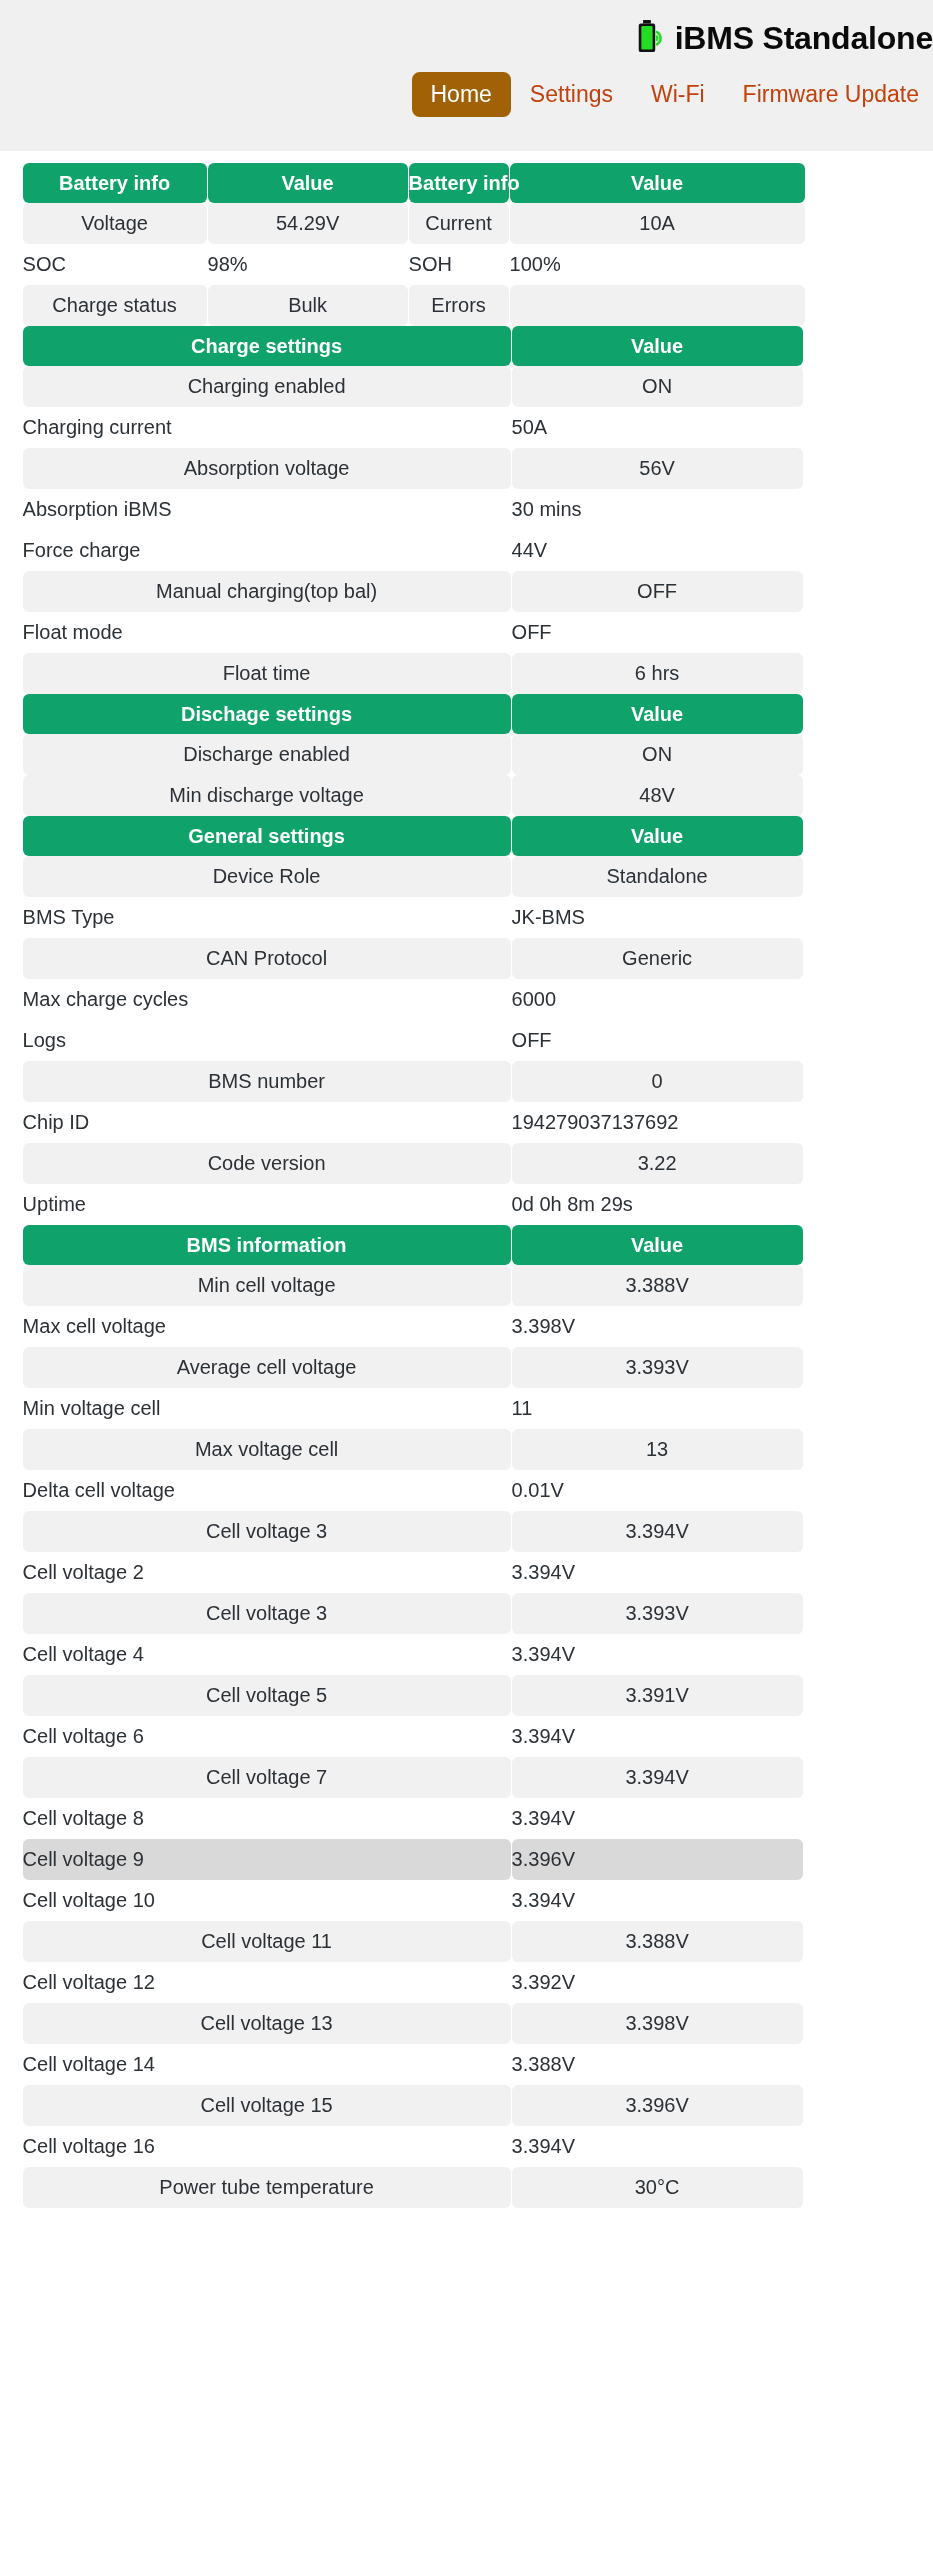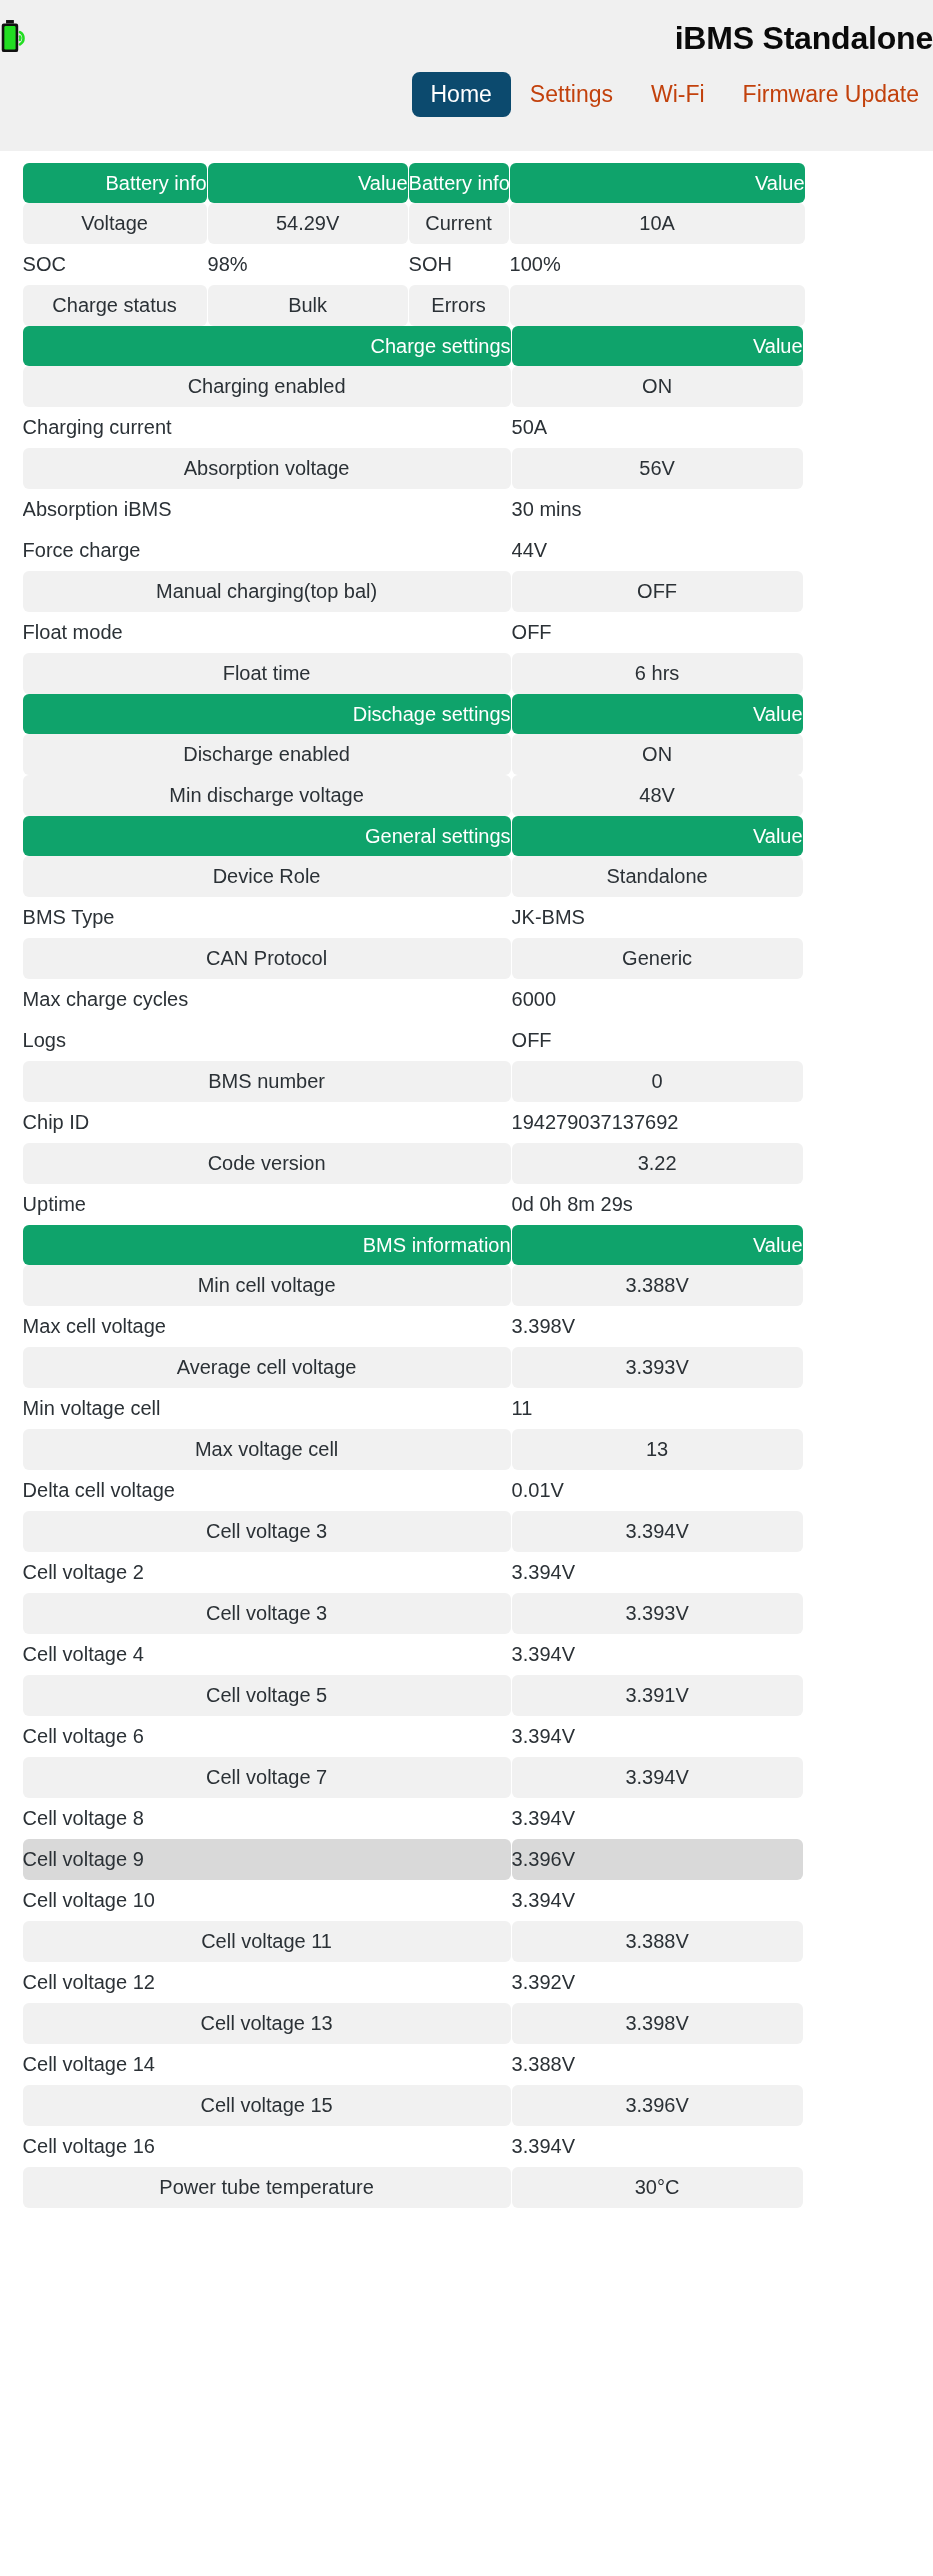--- a/index.html
+++ b/index.html
@@ -13,21 +13,21 @@
   
   .appbar {
     background:#f0f0f0;
     height:151px;
     width:933px;
     position:relative;
   }
   .title-row {
     display:flex;
     align-items:center;
-    justify-content:space-between;
+    justify-content:flex-end;
     gap:12px;
     padding-top:19px;
   }
   .batt-icon { display:block; }
   .app-title {
     font-size:32px;
     font-weight:bold;
     color:#0a0a0a;
     letter-spacing:-0.2px;
     line-height:1;
@@ -44,21 +44,21 @@
   .nav-item {
     font-size:23px;
     color:#c2410c;
     padding:11.2px 19px;
     border-radius:7.8px;
     line-height:1;
     white-space:nowrap;
     cursor:pointer;
   }
   .nav-item.active {
-    background:#0c4a6e;
+    background:#a16207;
     color:#ffffff;
   }
   .nav-item.last { padding-right:14px; }
 
   
   .content {
     width:933px;
     background:#ffffff;
     padding-top:12px;
   }
@@ -68,26 +68,26 @@
     border-collapse:separate;
     border-spacing:1.7px 0px;
     table-layout:fixed;
   }
   .tbl td, .tbl th { padding:0; }
 
   .hdr-cell {
     background:#0fa36b;
     color:#ffffff;
     font-size:20px;
-    font-weight:normal;
+    font-weight:bold;
     height:40px;
     vertical-align:middle;
     padding-left:11.2px;
     border-radius:6px;
-    text-align:right;
+    text-align:center;
     white-space:nowrap;
   }
   .cell {
     font-size:20px;
     color:#2b3136;
     height:41px;
     vertical-align:middle;
     padding-left:11.2px;
     text-align:left;
     white-space:nowrap;

